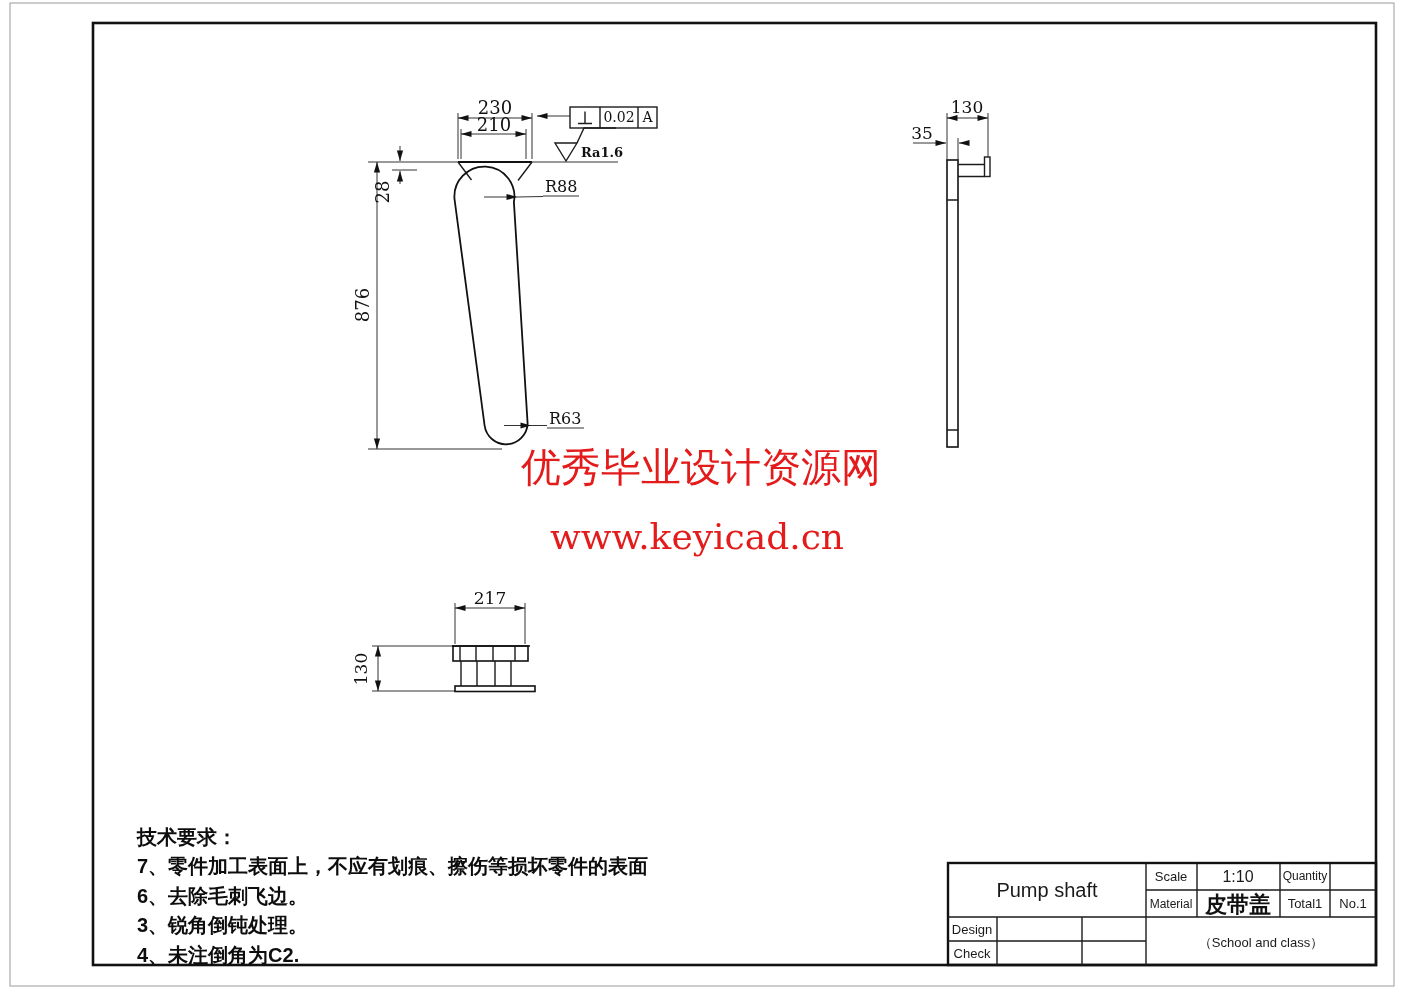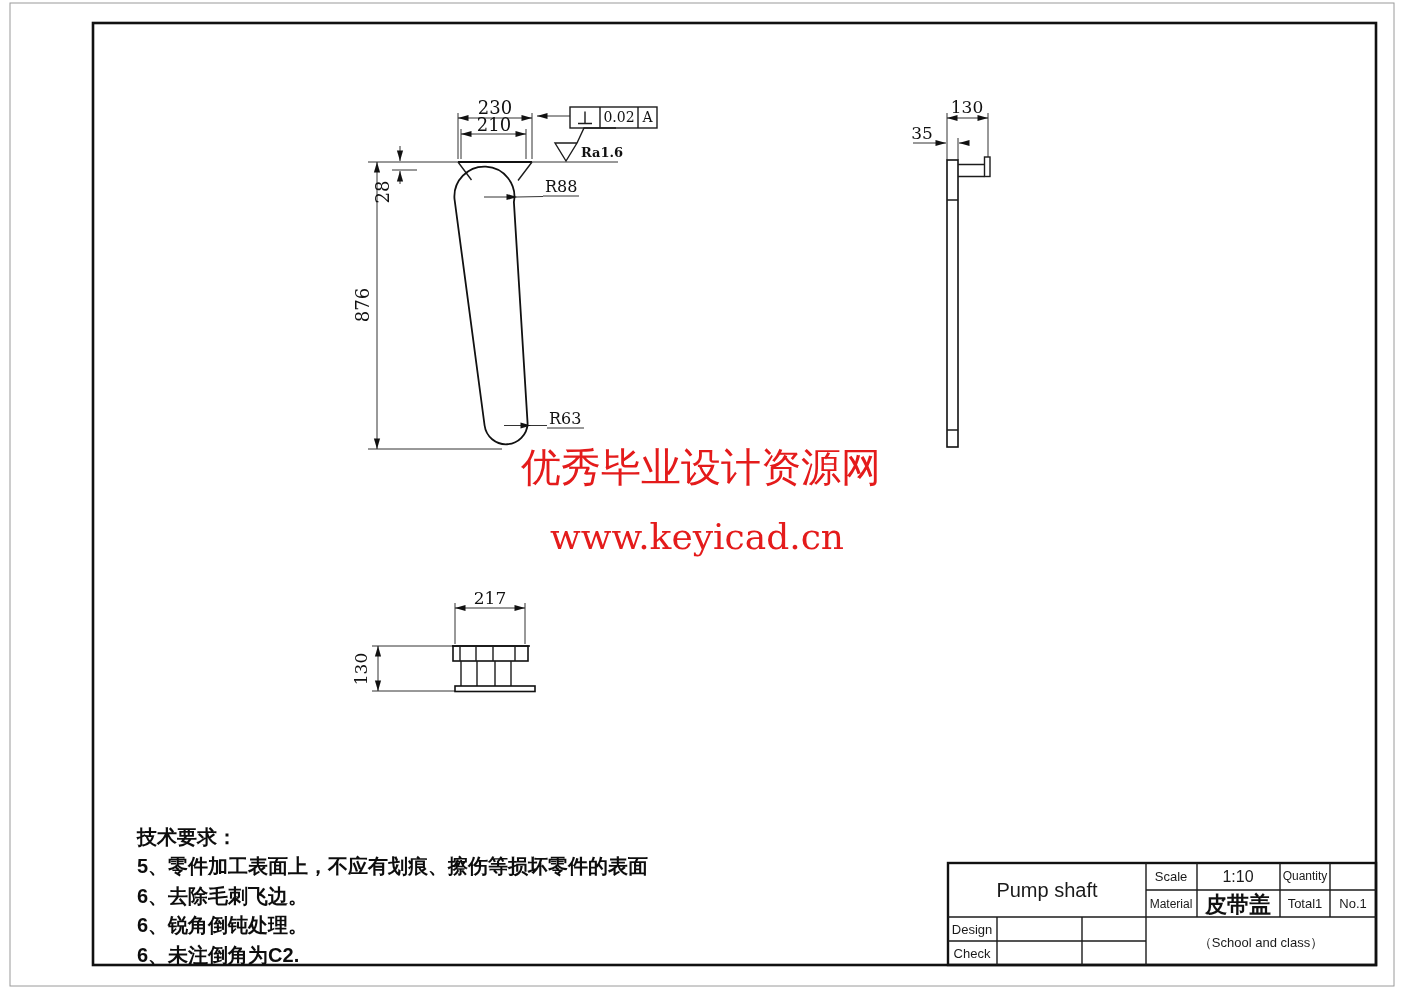--- a/index.html
+++ b/index.html
@@ -141,19 +141,19 @@
     <text class="tb2 mid" x="1305" y="908">Total1</text>
     <text class="tb2 mid" x="1353" y="908">No.1</text>
     <text class="tb2 mid" x="972" y="934">Design</text>
     <text class="tb2 mid" x="972" y="958">Check</text>
     <text class="tb2 mid" x="1261" y="947">（School and class）</text>
   </g>
 </svg>
 
   <div id="techreq">
     <div>技术要求：</div>
-    <div>5、零件加工表面上，不应有划痕、擦伤等损坏零件的表面</div>
+    <div>7、零件加工表面上，不应有划痕、擦伤等损坏零件的表面</div>
     <div>6、去除毛刺飞边。</div>
-    <div>6、锐角倒钝处理。</div>
-    <div>6、未注倒角为C2.</div>
+    <div>3、锐角倒钝处理。</div>
+    <div>4、未注倒角为C2.</div>
   </div>
 
 </div>
 
 </body></html>

